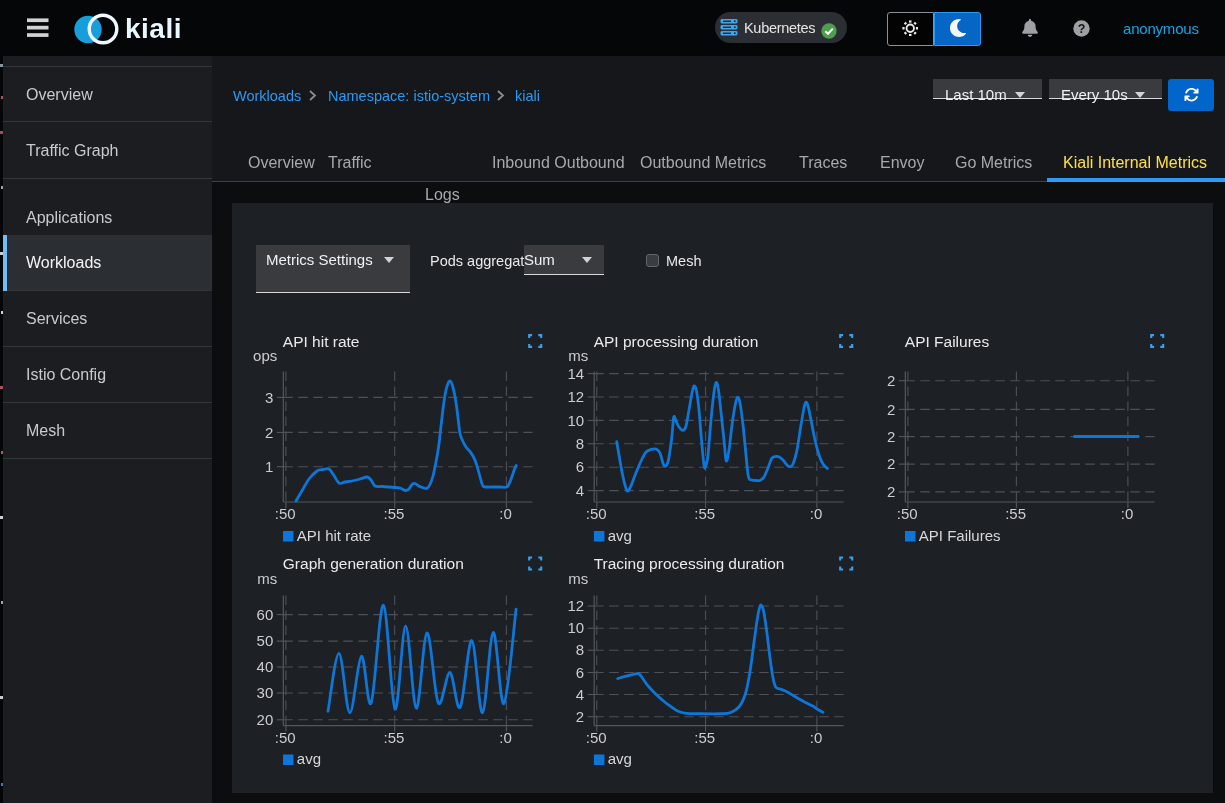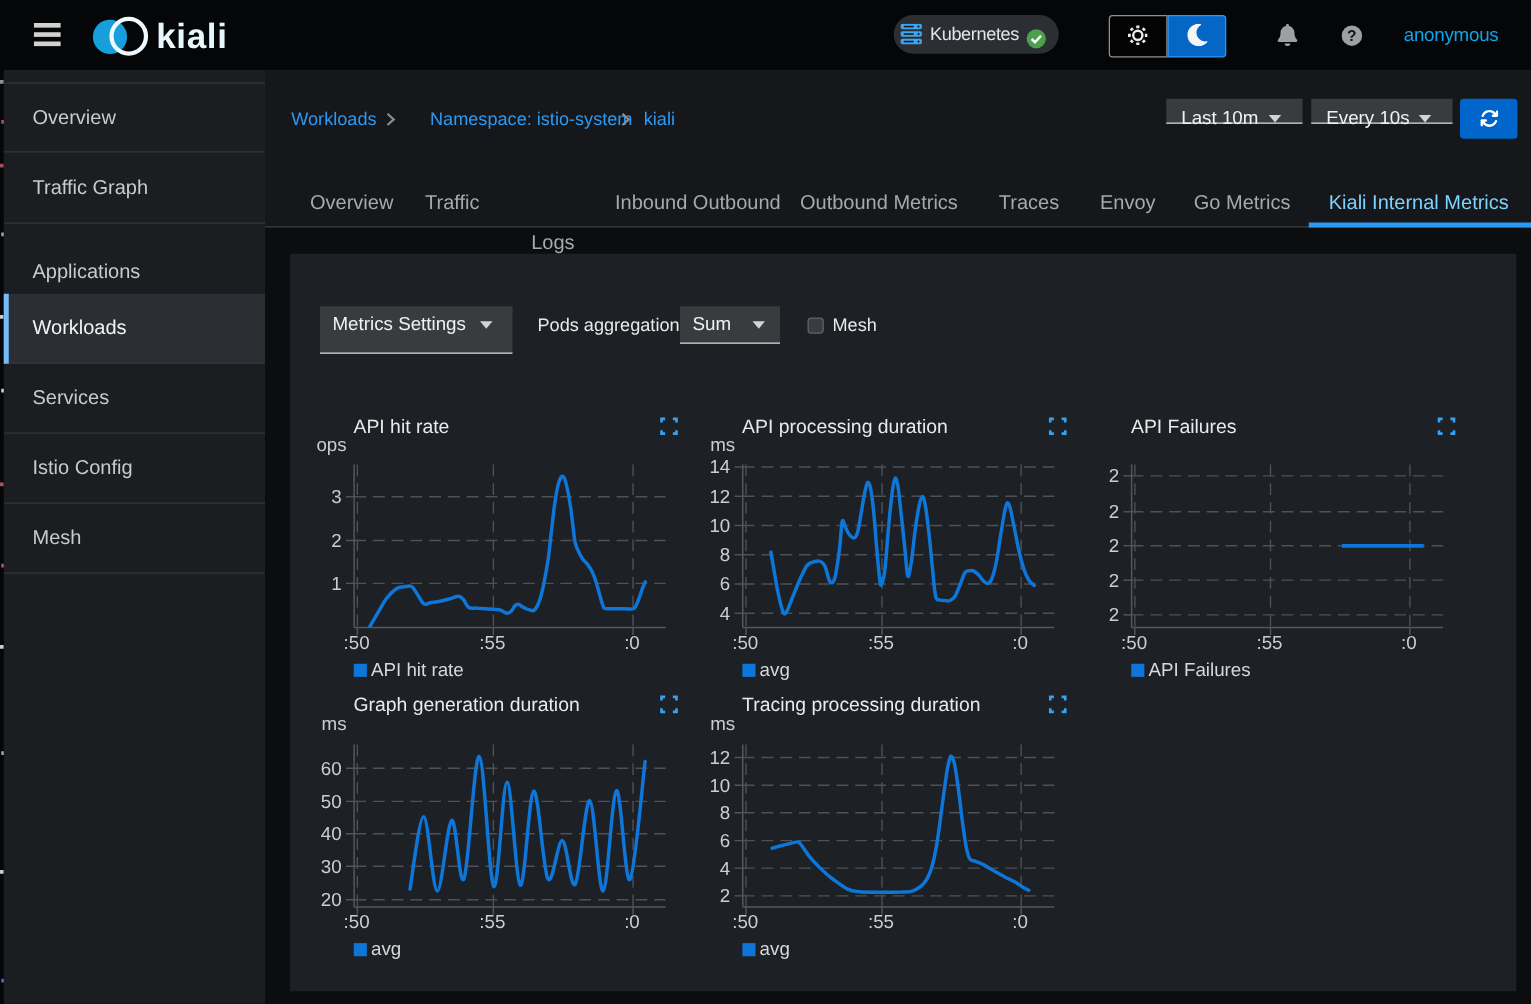--- a/index.html
+++ b/index.html
@@ -22,21 +22,21 @@
 
 .hsel { position:absolute; top:79px; height:20px; background:#393b3e;
   border-bottom:1px solid #d8d9da; color:#f0f1f2; font-size:15px; line-height:31px;
   padding-left:12px; }
 .caret { position:absolute; width:0; height:0; border-left:5px solid transparent;
   border-right:5px solid transparent; border-top:6px solid #d2d3d5; }
 #refresh { position:absolute; left:1168px; top:79px; width:46px; height:32px;
   background:#06c; border-radius:3px; }
 
 .tab { position:absolute; top:154px; font-size:16px; color:#a6a9ad; }
-.tab.on { color:#7dd3fc; }
+.tab.on { color:#fde047; }
 #tabline { left:212px; top:180.5px; width:1013px; height:1px; background:#3d4045; }
 #tabblue { left:1047px; top:178px; width:178px; height:3.5px; background:#2b9af3; }
 
 .csel { position:absolute; background:#393b3e; border-bottom:1px solid #d8d9da;
   color:#f0f1f2; font-size:15px; }
 #lbl-pods { position:absolute; left:430px; top:253px; font-size:14.5px; color:#e8e9eb; }
 #spanbox { position:absolute; left:646px; top:254px; width:13px; height:13px;
   border:1.5px solid #63666a; background:#3a3d40; border-radius:3px; }
 #lbl-spans { position:absolute; left:666px; top:253px; font-size:14.5px; color:#e8e9eb; }
 .speck { position:absolute; width:3px; height:3px; }
@@ -127,49 +127,49 @@
   <div class="nav-item" style="top:347px;">Mesh</div>
 </div>
 <div id="hdr" class="abs"></div>
 <div id="pagebg" class="abs"></div>
 <div id="card" class="abs"></div>
 
 <span class="crumb" style="left:233px;">Workloads</span>
 <svg class="abs" style="left:308px;top:89.5px" width="9" height="11">
     <path d="M2,1 L7,5.5 L2,10" fill="none" stroke="#8a8d90" stroke-width="1.8"></path>
   </svg>
-<span class="crumb" style="left:328px;margin-left:16px;">Namespace: istio-system</span>
+<span class="crumb" style="left:328px;">Namespace: istio-system</span>
 <svg class="abs" style="left:496px;top:89.5px" width="9" height="11">
     <path d="M2,1 L7,5.5 L2,10" fill="none" stroke="#8a8d90" stroke-width="1.8"></path>
   </svg>
 <span class="crumb" style="left:515px;">kiali</span>
 
 <div class="hsel" style="left:933px;width:109px;">Last 10m<span class="caret" style="left:82px;top:13px;"></span></div>
 <div class="hsel" style="left:1049px;width:113px;">Every 10s<span class="caret" style="left:86px;top:13px;"></span></div>
 <div id="refresh">
   <svg style="position:absolute;left:15.5px;top:8px" width="15" height="15" viewBox="0 0 512 512">
     <path fill="#fff" d="M105.1 202.6c7.7-21.8 20.2-42.3 37.8-59.8c62.5-62.5 163.8-62.5 226.3 0L386.3 160H352c-17.7 0-32 14.3-32 32s14.3 32 32 32H463.5c0 0 0 0 0 0h.4c17.7 0 32-14.3 32-32V80c0-17.7-14.3-32-32-32s-32 14.3-32 32v35.2L414.4 97.6c-87.5-87.5-229.3-87.5-316.8 0C73.2 122 55.6 150.7 44.8 181.4c-5.9 16.7 2.9 34.9 19.5 40.8s34.9-2.9 40.8-19.5zM39 289.3c-5 1.5-9.8 4.2-13.7 8.2c-4 4-6.7 8.8-8.1 14c-.3 1.2-.6 2.5-.8 3.8c-.3 1.7-.4 3.4-.4 5.1V448c0 17.7 14.3 32 32 32s32-14.3 32-32V412.8l17.6 17.6c87.5 87.5 229.3 87.5 316.8 0c24.4-24.4 42.1-53.1 52.9-83.7c5.9-16.7-2.9-34.9-19.5-40.8s-34.9 2.9-40.8 19.5c-7.7 21.8-20.2 42.3-37.8 59.8c-62.5 62.5-163.8 62.5-226.3 0L125.7 352H160c17.7 0 32-14.3 32-32s-14.3-32-32-32H48.4c-1.6 0-3.2 .1-4.8 .3s-3.1 .5-4.6 1z"></path>
   </svg>
 </div>
 
 <span class="tab" style="left:248px;">Overview</span>
-<span class="tab" style="left:340px;">Traffic</span>
+<span class="tab" style="left:328px;">Traffic</span>
 <span class="tab" style="left:425px;margin-top:32px;">Logs</span>
 <span class="tab" style="left:492px;">Inbound Outbound</span>
 <span class="tab" style="left:640px;">Outbound Metrics</span>
 <span class="tab" style="left:799px;">Traces</span>
 <span class="tab" style="left:880px;">Envoy</span>
 <span class="tab" style="left:955px;">Go Metrics</span>
 <span class="tab on" style="left:1063px;">Kiali Internal Metrics</span>
 <div id="tabline" class="abs"></div>
 <div id="tabblue" class="abs"></div>
 
-<div class="csel" style="left:256px;top:245px;width:154px;height:38px;line-height:29px;padding-left:10px;">Metrics Settings<span class="caret" style="left:128px;top:12px;"></span></div>
+<div class="csel" style="left:256px;top:245px;width:154px;height:48px;line-height:29px;padding-left:10px;">Metrics Settings<span class="caret" style="left:128px;top:12px;"></span></div>
 <div id="lbl-pods">Pods aggregation</div>
-<div class="csel" style="left:544px;top:245px;width:80px;height:30px;line-height:29px;padding-left:10px;">Sum<span class="caret" style="left:58px;top:12px;"></span></div>
+<div class="csel" style="left:524px;top:245px;width:80px;height:30px;line-height:29px;">Sum<span class="caret" style="left:58px;top:12px;"></span></div>
 <div id="spanbox"></div>
 <div id="lbl-spans">Mesh</div>
 <svg id="charts" width="1225" height="803" style="position:absolute;left:0;top:0;" font-family="&quot;Liberation Sans&quot;, sans-serif">
     <line x1="283.3" y1="397.4" x2="532.5" y2="397.4" stroke="#4e5157" stroke-width="1.1" stroke-dasharray="9.5,5.5"></line>
     <line x1="276.8" y1="397.4" x2="283.3" y2="397.4" stroke="#54575c" stroke-width="1.1"></line>
     <text x="273.3" y="402.6" text-anchor="end" font-size="15" fill="#cbcdd1">3</text>
     <line x1="283.3" y1="432.4" x2="532.5" y2="432.4" stroke="#4e5157" stroke-width="1.1" stroke-dasharray="9.5,5.5"></line>
     <line x1="276.8" y1="432.4" x2="283.3" y2="432.4" stroke="#54575c" stroke-width="1.1"></line>
     <text x="273.3" y="437.6" text-anchor="end" font-size="15" fill="#cbcdd1">2</text>
     <line x1="283.3" y1="466.7" x2="532.5" y2="466.7" stroke="#4e5157" stroke-width="1.1" stroke-dasharray="9.5,5.5"></line>

